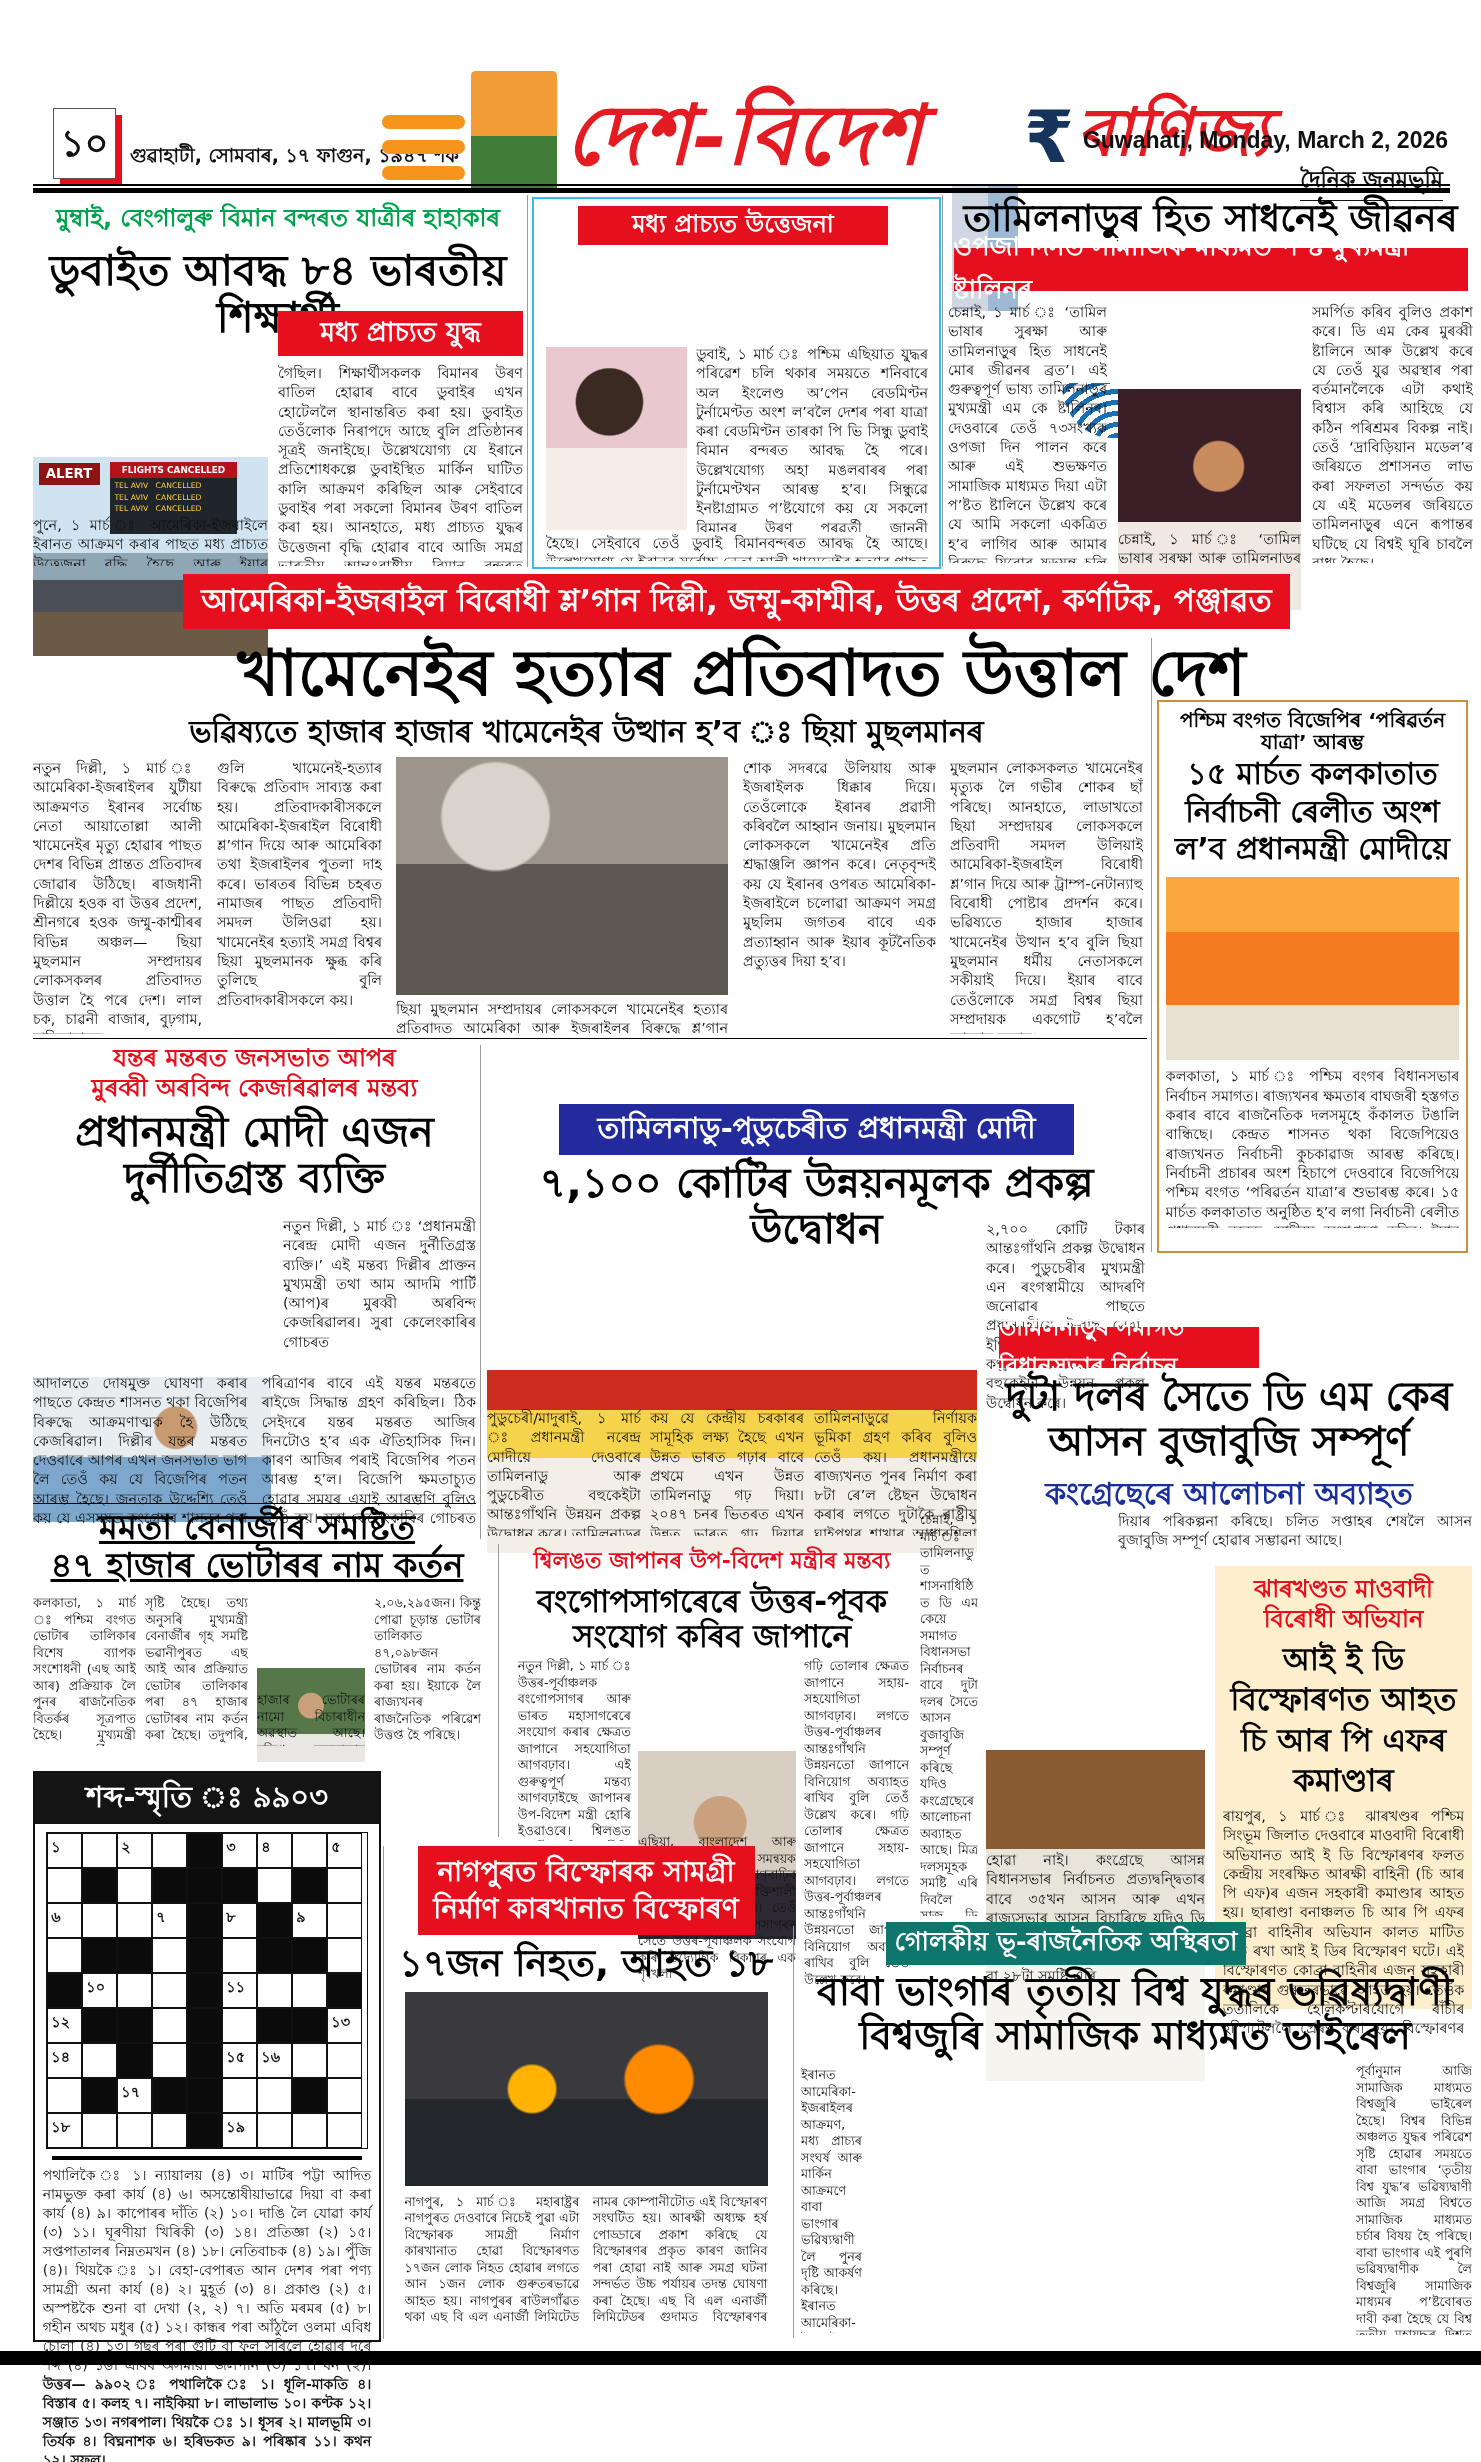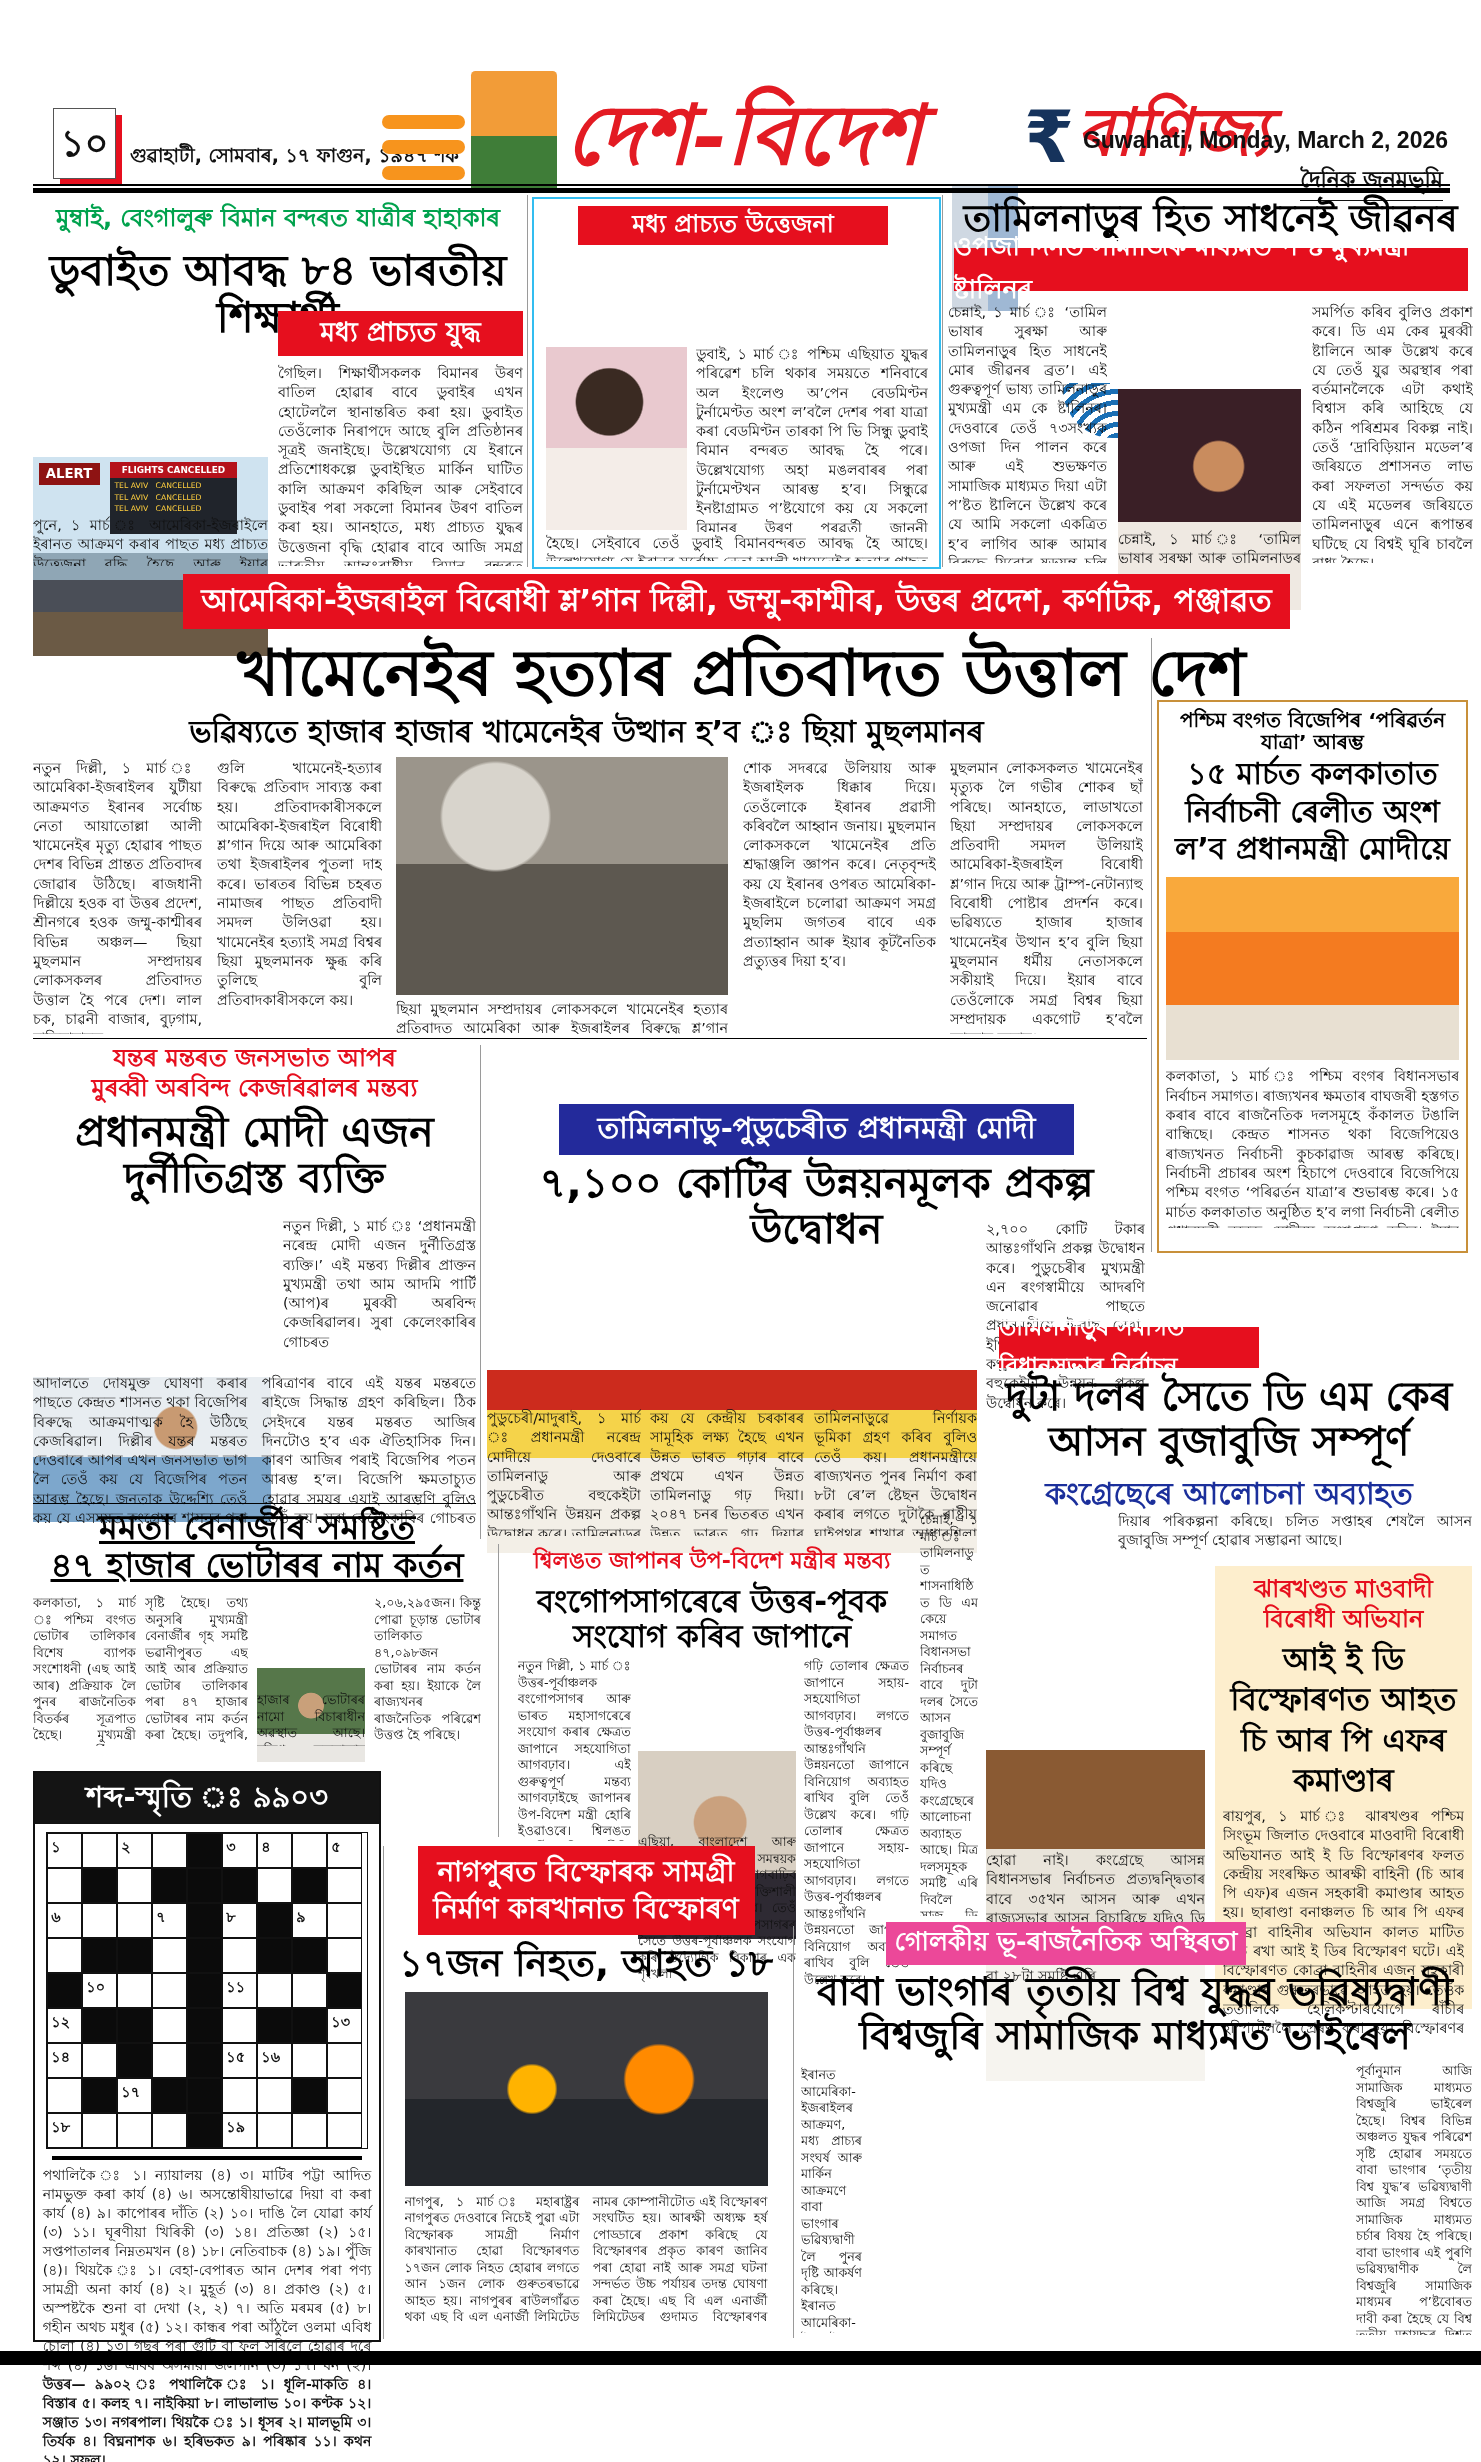--- a/index.html
+++ b/index.html
@@ -9,21 +9,21 @@
   .center{text-align:center;}
   .bold{font-weight:bold;}
   .body-txt{font-size:14.4px;line-height:1.34;text-align:justify;overflow:hidden;word-break:break-word;}
   .body-sm{font-size:12.7px;line-height:1.3;text-align:justify;overflow:hidden;word-break:break-word;}
   .headline{font-weight:bold;color:#000;line-height:1.12;}
   .kicker-green{color:#00a24d;font-weight:bold;}
   .kicker-red{color:#e60f1e;font-weight:bold;}
   .tag-red{background:#e60f1e;color:#fff;font-weight:bold;display:flex;align-items:center;justify-content:center;}
   .tag-blue{background:#232a9b;color:#fff;font-weight:bold;display:flex;align-items:center;justify-content:center;}
   .tag-black{background:#141414;color:#fff;font-weight:bold;display:flex;align-items:center;justify-content:center;}
-  .tag-magenta{background:#ec4899;color:#fff;font-weight:bold;display:flex;align-items:center;justify-content:center;}
+  .tag-magenta{background:#0f766e;color:#fff;font-weight:bold;display:flex;align-items:center;justify-content:center;}
   .subhead-blue{color:#1b2f9b;font-weight:bold;}
   .vr{width:1.1px;background:#9a9a9a;}
   .hr{background:#000;}
   .photo{overflow:hidden;position:relative;}
   
   .ph-airport{background:linear-gradient(180deg,#cfe3f0 0 48%,#8fa6b5 48% 62%,#4a4e57 62% 78%,#6b5a45 78% 100%);}
   .ph-sindhu{background:radial-gradient(circle at 45% 30%,#3a2a22 0 22%,rgba(58,42,34,0) 23%),linear-gradient(180deg,#e9c9cf 0 55%,#f4ede8 55% 100%);}
   .ph-stalin{background:radial-gradient(circle at 55% 35%,#c98c5e 0 14%,rgba(201,140,94,0) 15%),linear-gradient(180deg,#3a1f26 0 60%,#efe9e2 60% 100%);}
   .ph-protest{background:radial-gradient(circle at 30% 25%,#d8d4cc 0 18%,rgba(216,212,204,0) 19%),linear-gradient(180deg,#9b958b 0 45%,#5d5850 45% 100%);}
   .ph-bjp{background:linear-gradient(180deg,#f9a93c 0 30%,#f47b20 30% 70%,#e8e0d2 70% 100%);}

